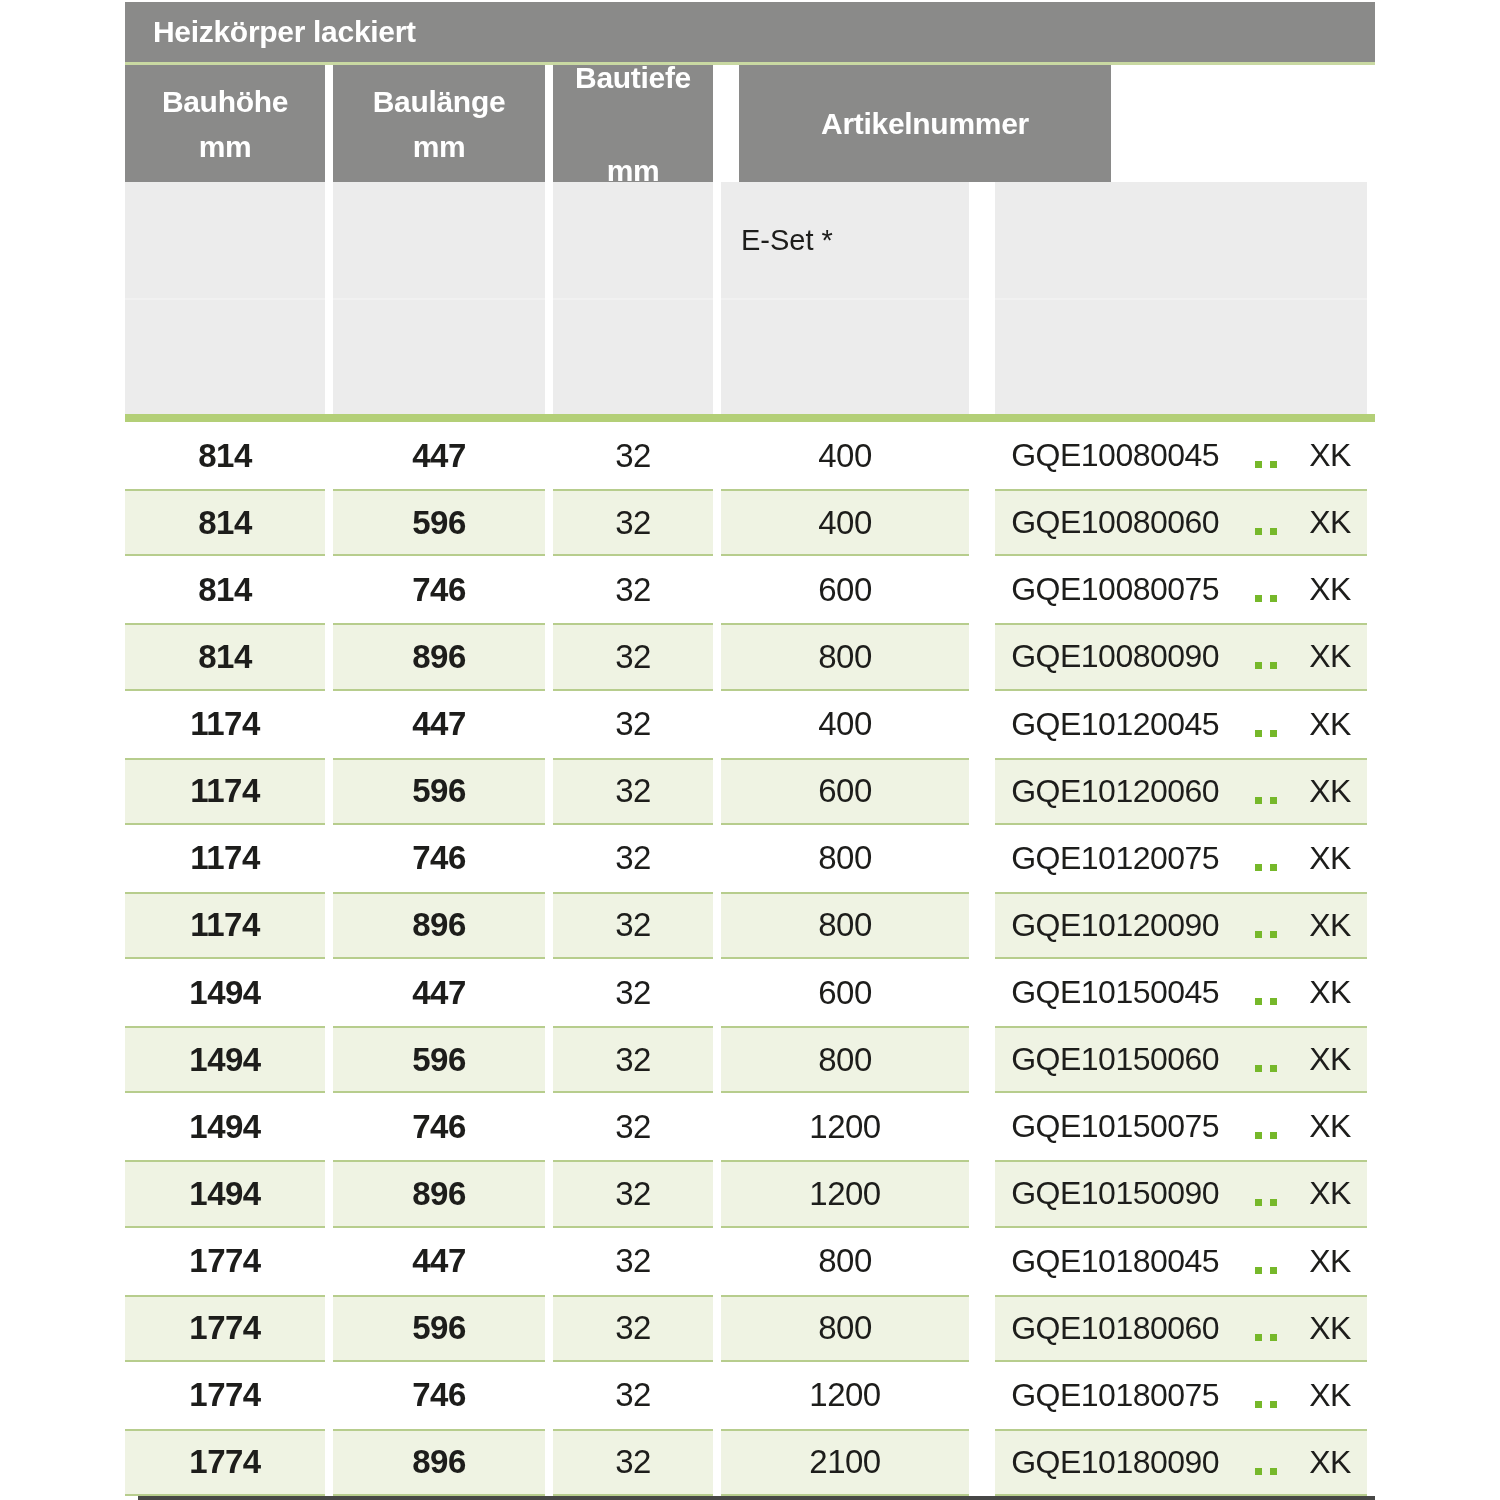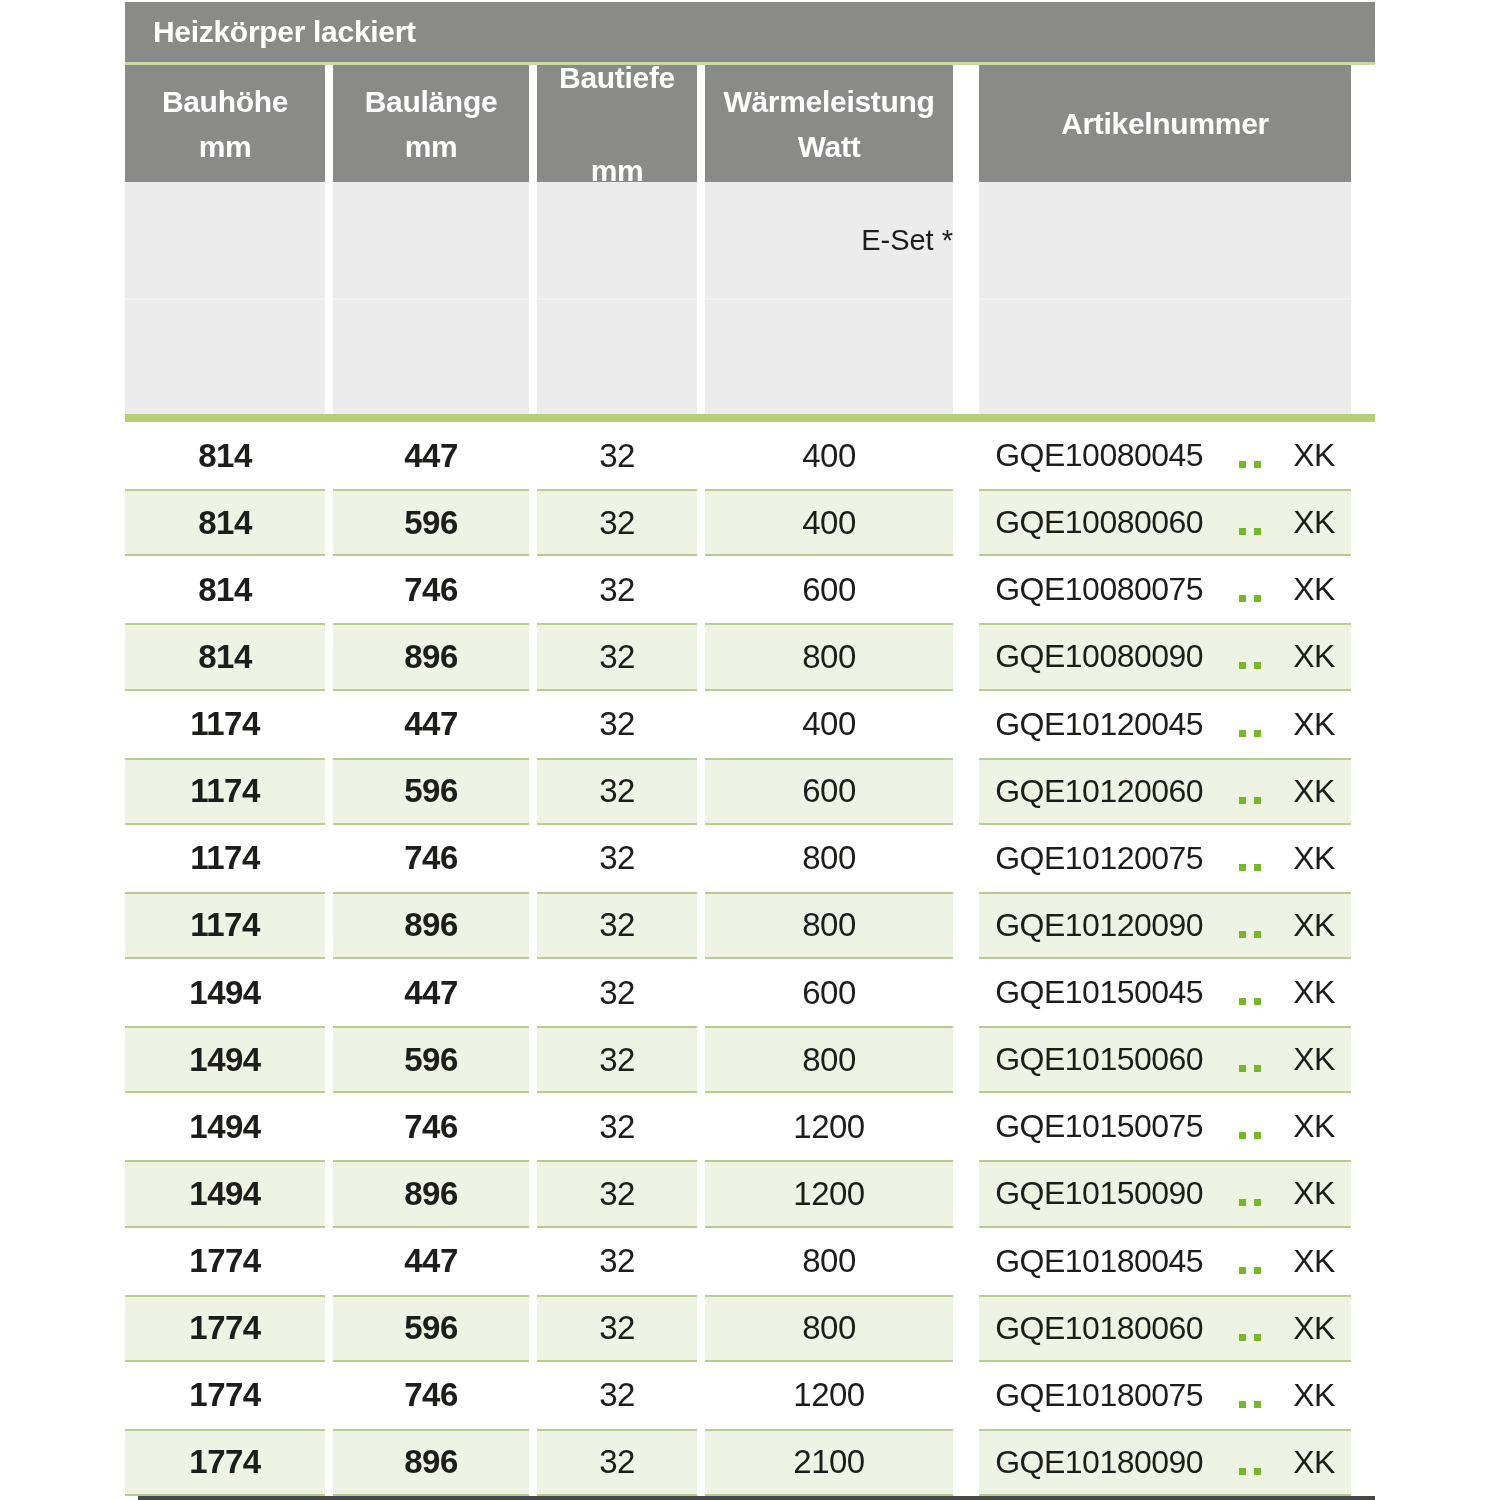--- a/index.html
+++ b/index.html
@@ -28,31 +28,31 @@
   .green-line{height:3px;background:var(--line-green);}
 
   .header-row{display:flex;height:117px;border-radius:10px;}
   .hcell{
     background:var(--header-gray);color:#ffffff;font-weight:bold;font-size:30px;
     display:flex;flex-direction:column;align-items:center;justify-content:center;
     line-height:45px;letter-spacing:-0.3px;text-align:center;
   }
 
   .c1{width:200px;}
-  .c2{width:196px;margin-left:8px;}
+  .c2{width:212px;margin-left:8px;}
   .c3{width:160px;margin-left:8px;gap:48px;}
   .c4{width:248px;margin-left:8px;}
   .c5{width:372px;margin-left:26px;}
 
   .subrow{display:flex;}
   .subrow-a{height:118px;}
   .subrow-b{height:114px;}
   .scell{
     background:var(--subheader-gray);
-    display:flex;align-items:center;justify-content:flex-end;
+    display:flex;align-items:center;justify-content:flex-start;
     font-size:29px;color:var(--text-dark);padding-left:20px;
   }
   .subrow-a .scell{border-bottom:2px solid #f1f1f1;}
 
   .green-bar{height:8px;background:var(--bar-green);}
 
   .tbody{display:flex;flex-direction:column;height:1074px;}
   .row{flex:1;display:flex;}
   .cell{
     display:flex;align-items:center;justify-content:center;
@@ -87,24 +87,20 @@
           <div>Bauhöhe</div>
           <div>mm</div>
         </div>
         <div class="hcell c2">
           <div>Baulänge</div>
           <div>mm</div>
         </div>
         <div class="hcell c3">
           <div>Bautiefe</div>
           <div>mm</div>
-        </div>
-        <div class="hcell c4">
-          <div>Wärmeleistung</div>
-          <div>Watt</div>
         </div>
         <div class="hcell c5">
           <div>Artikelnummer</div>
         </div>
       </div>
 
     <div class="subrow subrow-a">
         <div class="scell c1"></div>
         <div class="scell c2"></div>
         <div class="scell c3"></div>

